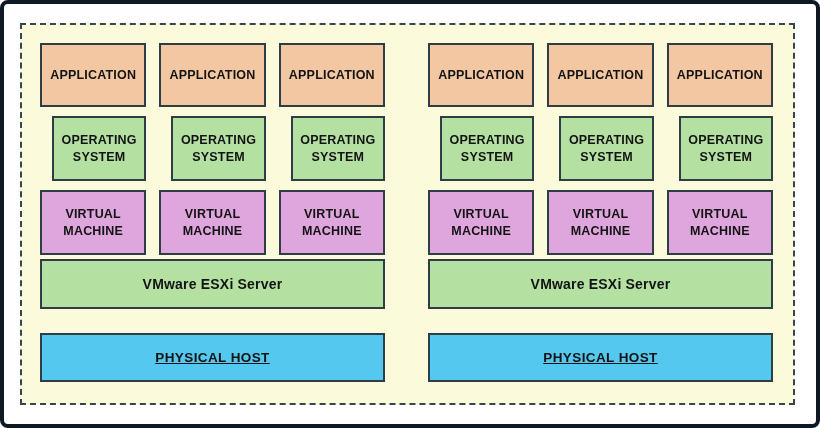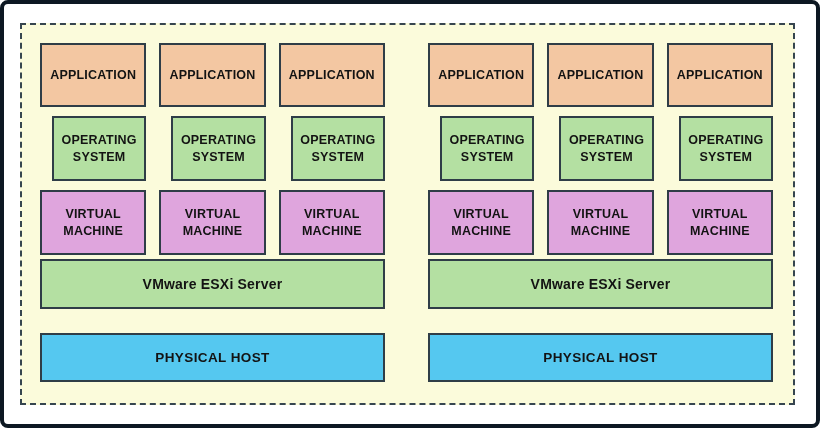--- a/index.html
+++ b/index.html
@@ -75,20 +75,21 @@
     height: 51px;
     margin-top: 4px;
     font-size: 14px;
   }
   .phys {
     background: var(--host-color, #55c8f0);
     height: 50px;
     margin-top: 24px;
     font-size: 13.5px;
     letter-spacing: 0.4px;
+    text-decoration: underline;
   }
 </style>
 </head>
 <body>
 
 <div class="frame">
   <div class="panel">
 
     <div class="host-group">
       <div class="stack-grid">

